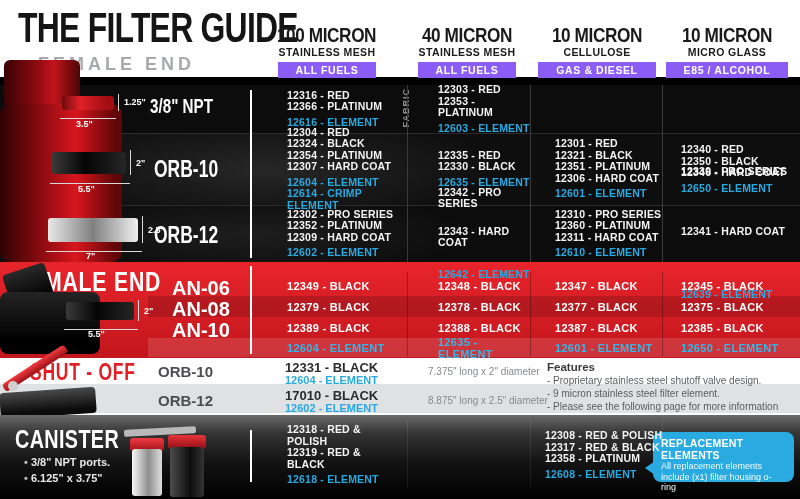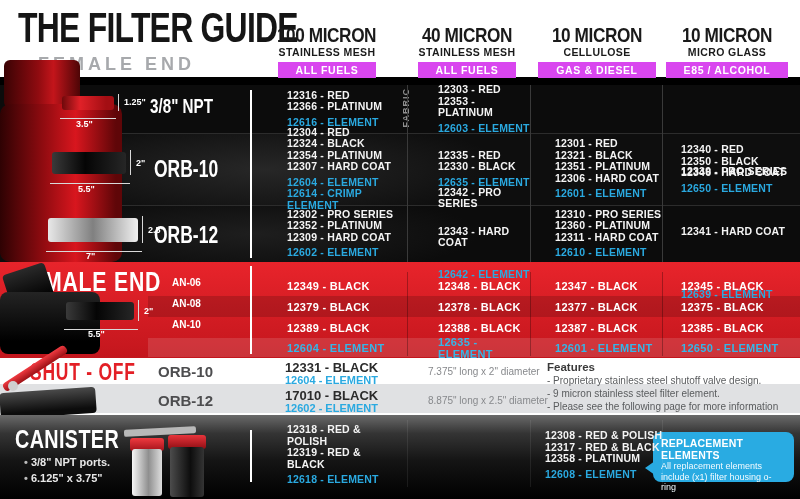--- a/index.html
+++ b/index.html
@@ -8,21 +8,21 @@
   .abs{position:absolute;}
   .cond{display:inline-block;transform:scaleX(.76);transform-origin:left center;white-space:nowrap;}
   .condc{display:inline-block;transform:scaleX(.82);transform-origin:center;white-space:nowrap;}
 
   
   .title{left:18px;top:4px;font-size:42px;font-weight:800;color:#151515;letter-spacing:-1px;}
   .female-label{left:38px;top:54px;font-size:18px;font-weight:800;color:#a7a9ac;letter-spacing:4px;}
   .colhead{top:24px;width:150px;text-align:center;}
   .ch-micron{font-size:21px;font-weight:800;color:#1a1a1a;line-height:21px;letter-spacing:-.5px;}
   .ch-media{font-size:10.5px;font-weight:800;color:#1a1a1a;letter-spacing:.4px;margin-top:1px;}
-  .ch-badge{display:inline-block;margin-top:4px;background:#d946ef;color:#fff;font-size:10.5px;
+  .ch-badge{display:inline-block;margin-top:4px;background:#8b5cf6;color:#fff;font-size:10.5px;
             font-weight:800;letter-spacing:.6px;padding:2px 18px;}
   .topbar{left:0;top:77px;width:800px;height:8px;background:#000;}
 
   
   .frow{left:0;width:800px;}
   .frow1{top:85px;height:48px;background:#0c0c0c;}
   .frow2{top:133px;height:72px;background:radial-gradient(ellipse 320px 70px at 265px 50%,#272727,#0e0e0e 75%);border-top:1px solid #2c2c2c;box-sizing:border-box;}
   .frow3{top:205px;height:57px;background:radial-gradient(ellipse 300px 55px at 255px 50%,#1e1e1e,#0c0c0c 75%);border-top:1px solid #2c2c2c;box-sizing:border-box;}
   .rowlabel{color:#fff;font-weight:800;}
   .vdiv-white{width:2px;background:#fff;}
@@ -38,21 +38,21 @@
   .fabric{left:401px;top:88px;width:14px;height:44px;}
   .fabric span{writing-mode:vertical-rl;transform:rotate(180deg);font-size:9px;font-weight:700;
                color:#8f8f8f;letter-spacing:1px;}
 
   
   .male-band{left:0;top:262px;width:800px;height:96px;background:linear-gradient(180deg,#e8242b,#c3161d);}
   .stripe{left:148px;right:0;width:652px;}
   .stripe-dark{background:rgba(0,0,0,.16);}
   .stripe-light{background:rgba(255,255,255,.13);}
   .male-title{left:44px;top:266px;font-size:28px;font-weight:800;color:#fff;letter-spacing:1px;}
-  .an-label{left:172px;font-size:10px;font-weight:800;color:#fff;}
+  .an-label{left:172px;font-size:20px;font-weight:800;color:#fff;}
   .mpart{font-size:11px;font-weight:800;color:#fff;letter-spacing:.3px;}
   .melt{font-size:11px;font-weight:800;color:#35b6e8;letter-spacing:.3px;}
 
   
   .so-stripe{left:0;top:384px;width:800px;height:29px;background:#e0e1e3;}
   .so-title{left:30px;top:359px;font-size:23px;font-weight:800;color:#e31f26;letter-spacing:1px;}
   .so-row-label{left:158px;font-size:15px;font-weight:800;color:#4d4d4f;}
   .so-part{font-size:13px;font-weight:800;color:#2b2b2b;line-height:13px;}
   .so-elt{font-size:11px;font-weight:800;color:#2aa9e0;line-height:12px;}
   .so-size{font-size:10px;color:#87898c;}

